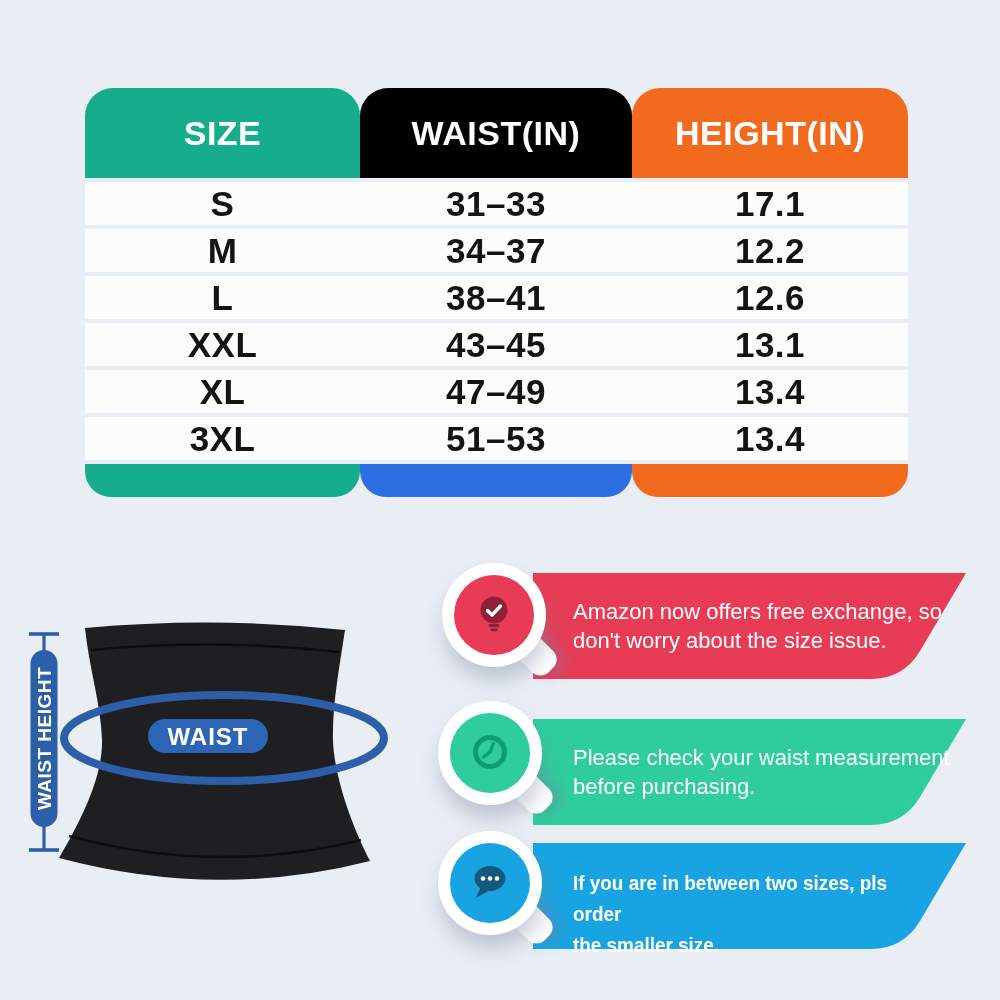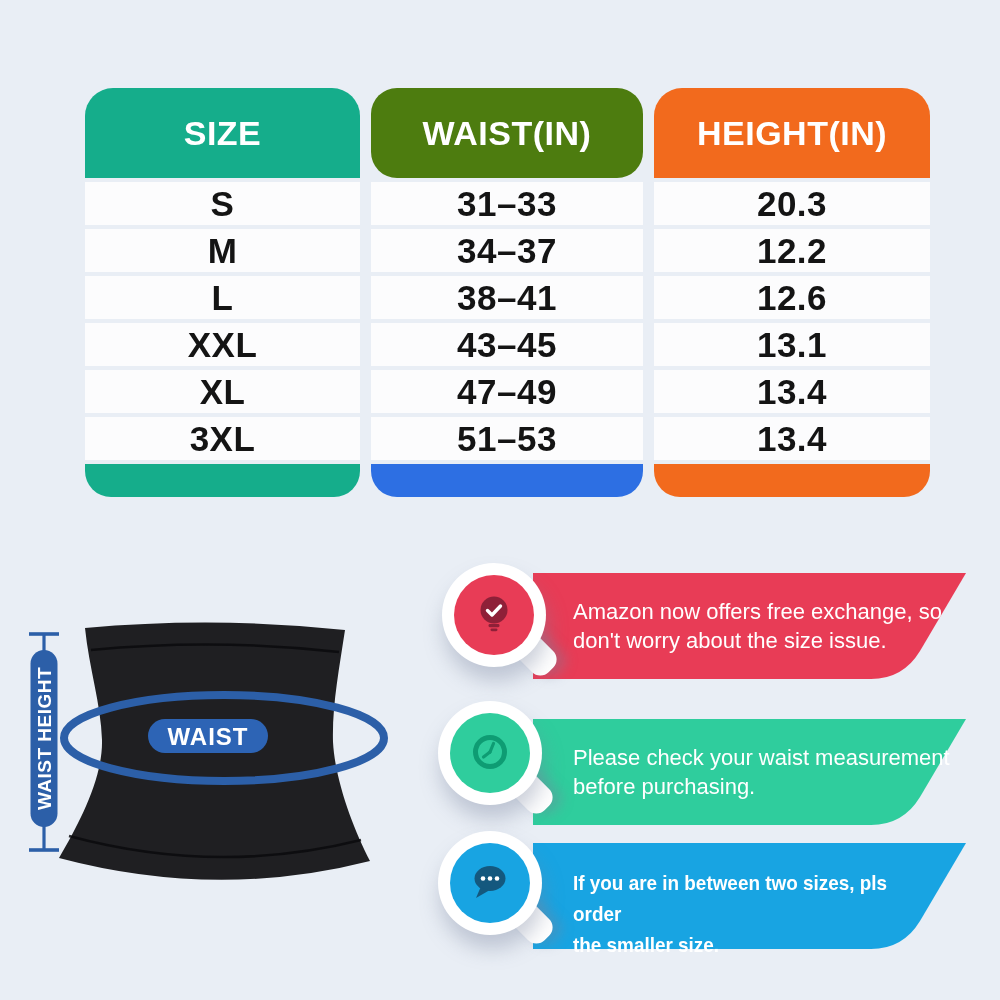--- a/index.html
+++ b/index.html
@@ -3,21 +3,21 @@
 <meta charset="utf-8">
 <style>
   html,body{margin:0;padding:0;}
   .stage{
     position:relative;width:1000px;height:1000px;overflow:hidden;
     font-family:"Liberation Sans",sans-serif;background:#E9EEF5;
   }
 
   
   .size-chart{position:absolute;left:85px;top:88px;width:845px;display:grid;
-    grid-template-columns:275px 272px 276px;column-gap:11px;}
+    grid-template-columns:275px 272px 276px;}
   .col{display:flex;flex-direction:column;}
   .col-header{height:90px;border-radius:28px 28px 0 0;display:flex;align-items:center;justify-content:center;
     color:#fff;font-size:34px;font-weight:700;letter-spacing:.5px;}
   .cell{height:43px;margin-top:4px;background:#FCFCFD;display:flex;align-items:center;justify-content:center;
     color:#141414;font-size:35px;font-weight:700;letter-spacing:.5px;}
   .col-footer{height:33px;margin-top:4px;border-radius:0 0 26px 26px;}
 
   
   .illustration{position:absolute;left:0;top:0;width:0;height:0;}
   .garment-svg{position:absolute;left:55px;top:618px;}
@@ -56,33 +56,33 @@
       <div class="cell">S</div>
       <div class="cell">M</div>
       <div class="cell">L</div>
       <div class="cell">XXL</div>
       <div class="cell">XL</div>
       <div class="cell">3XL</div>
       <div class="col-footer" style="background: rgb(21, 173, 139);"></div>
     </div>
 
     <div class="col">
-      <div class="col-header" style="background: #4d7c0f; border-radius: 26px;">WAIST(IN)</div>
+      <div class="col-header" style="background: #000000;">WAIST(IN)</div>
       <div class="cell">31–33</div>
       <div class="cell">34–37</div>
       <div class="cell">38–41</div>
       <div class="cell">43–45</div>
       <div class="cell">47–49</div>
       <div class="cell">51–53</div>
       <div class="col-footer" style="background: rgb(45, 111, 227);"></div>
     </div>
 
     <div class="col">
       <div class="col-header" style="background: rgb(242, 106, 29);">HEIGHT(IN)</div>
-      <div class="cell">20.3</div>
+      <div class="cell">17.1</div>
       <div class="cell">12.2</div>
       <div class="cell">12.6</div>
       <div class="cell">13.1</div>
       <div class="cell">13.4</div>
       <div class="cell">13.4</div>
       <div class="col-footer" style="background: rgb(242, 106, 29);"></div>
     </div>
   </div>
 
   <div class="illustration">

